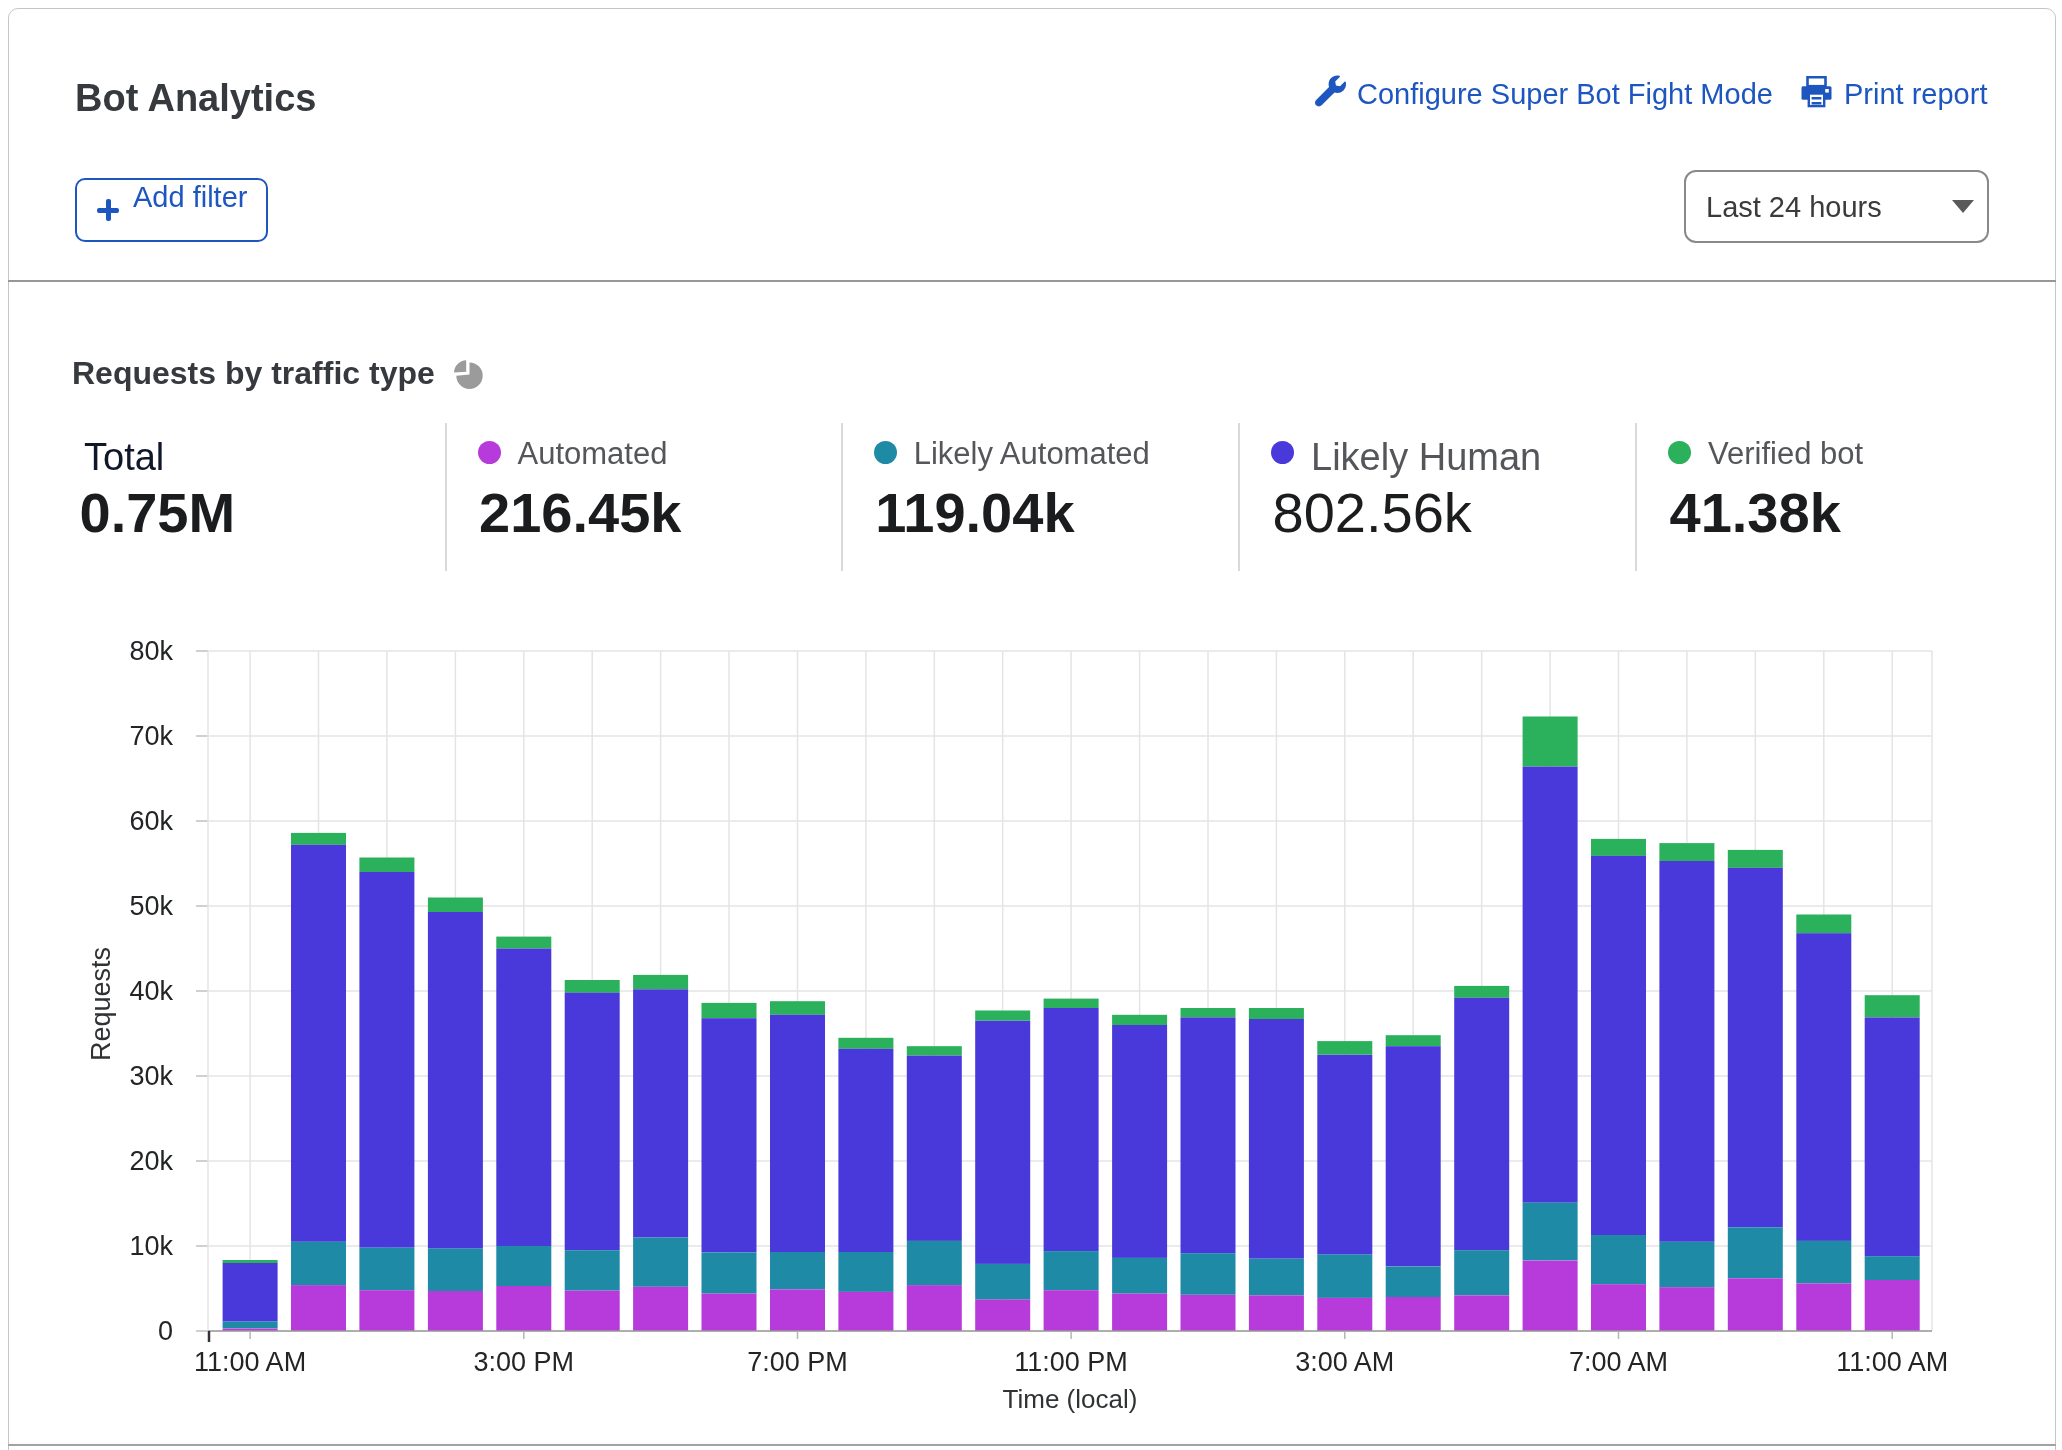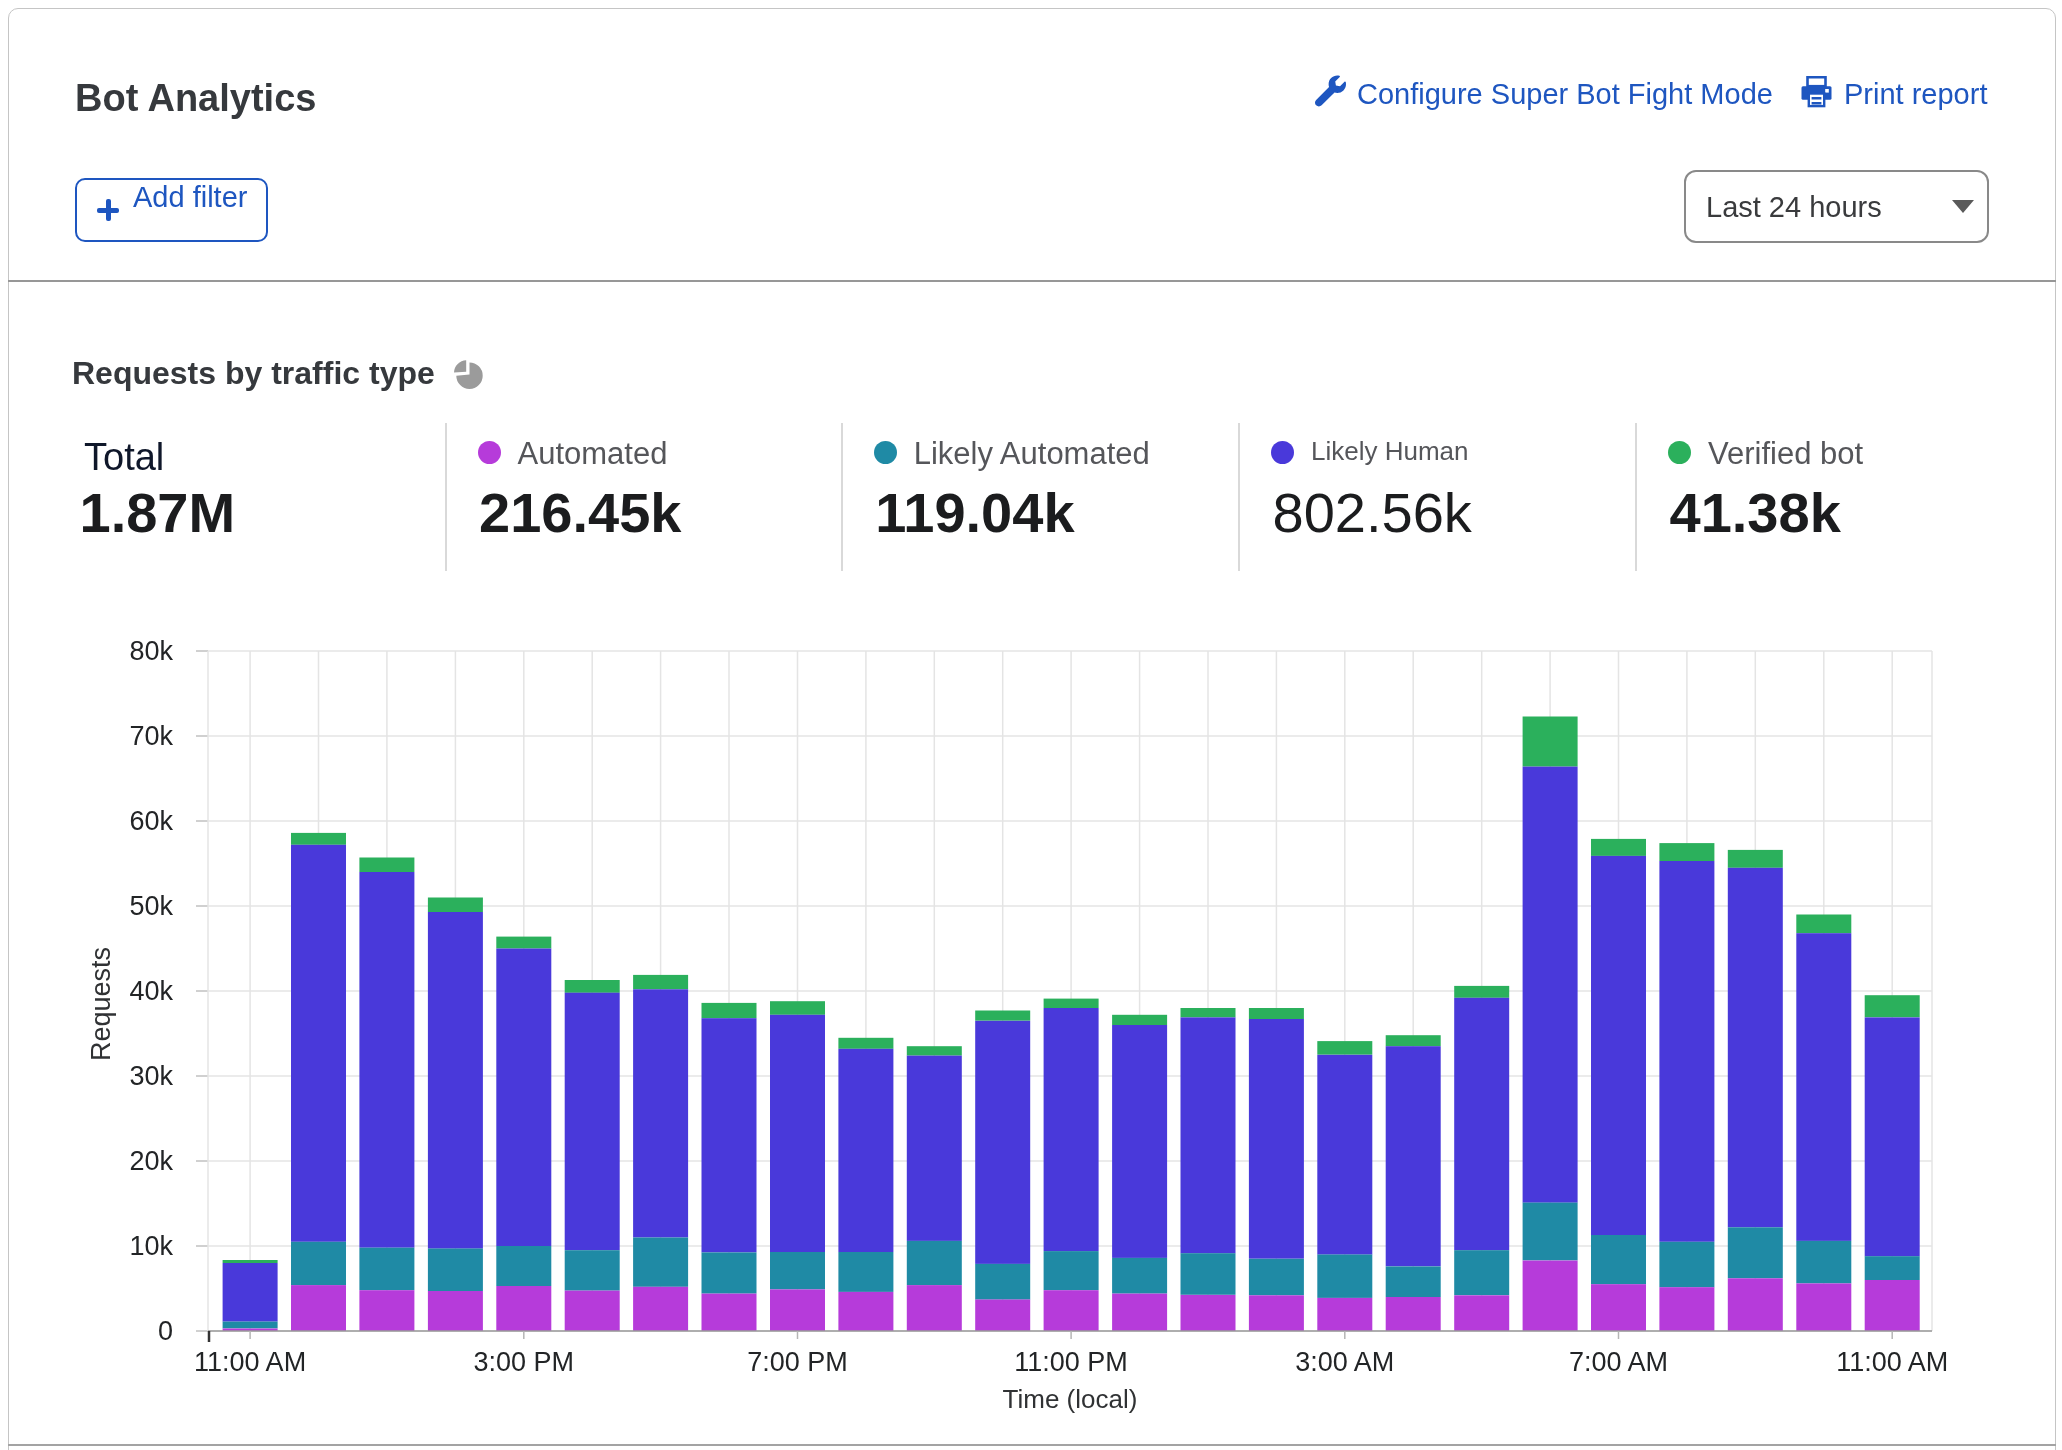--- a/index.html
+++ b/index.html
@@ -35,32 +35,32 @@
 <div style="position:absolute;left:1706px;top:191px;font-size:29px;color:#3a3b3d">Last 24 hours</div>
 <div style="position:absolute;left:1952px;top:200px;width:0;height:0;border-left:11px solid transparent;border-right:11px solid transparent;border-top:13px solid #5a5a5a"></div>
 
 <div style="position:absolute;left:72px;top:355px;font-size:32px;font-weight:700;color:#36393d">Requests by traffic type</div>
 <svg width="32" height="32" viewBox="0 0 32 32" style="position:absolute;left:452px;top:359px">
 <path d="M17.5 15.5 L17.5 3.5 A13.2 13.2 0 1 1 4.3 16.7 Z" fill="#9b9b9b"></path>
 <path d="M14.2 12.8 L14.2 1.2 A12.6 12.6 0 0 0 2.0 13.4 Z" fill="#9b9b9b"></path>
 </svg>
 
 <div style="position:absolute;left:84px;top:436px;font-size:38px;color:#0f172a">Total</div>
-<div style="position:absolute;left:79.5px;top:480px;font-size:56px;font-weight:700;color:#1b1c1e">1.87M</div>
+<div style="position:absolute;left:79.5px;top:480px;font-size:56px;font-weight:700;color:#1b1c1e">0.75M</div>
 <div style="position:absolute;left:444.5px;top:423px;width:2px;height:148px;background:#d9d9d9"></div>
 <div style="position:absolute;left:477.5px;top:440.5px;width:23px;height:23px;border-radius:50%;background:#b63bda"></div>
 <div style="position:absolute;left:517.5px;top:436px;font-size:31px;color:#55565a">Automated</div>
 <div style="position:absolute;left:479.0px;top:480px;font-size:56px;font-weight:700;color:#1b1c1e">216.45k</div>
 <div style="position:absolute;left:840.7px;top:423px;width:2px;height:148px;background:#d9d9d9"></div>
 <div style="position:absolute;left:873.7px;top:440.5px;width:23px;height:23px;border-radius:50%;background:#1f8aa5"></div>
 <div style="position:absolute;left:913.7px;top:436px;font-size:31px;color:#55565a">Likely Automated</div>
 <div style="position:absolute;left:875.2px;top:480px;font-size:56px;font-weight:700;color:#1b1c1e">119.04k</div>
 <div style="position:absolute;left:1238.0px;top:423px;width:2px;height:148px;background:#d9d9d9"></div>
 <div style="position:absolute;left:1271.0px;top:440.5px;width:23px;height:23px;border-radius:50%;background:#4939da"></div>
-<div style="position:absolute;left:1311.0px;top:436px;font-size:26px;color:#55565a">Likely Human</div>
+<div style="position:absolute;left:1311.0px;top:436px;font-size:38px;color:#55565a">Likely Human</div>
 <div style="position:absolute;left:1272.5px;top:480px;font-size:56px;font-weight:400;color:#1b1c1e">802.56k</div>
 <div style="position:absolute;left:1635.0px;top:423px;width:2px;height:148px;background:#d9d9d9"></div>
 <div style="position:absolute;left:1668.0px;top:440.5px;width:23px;height:23px;border-radius:50%;background:#2bb05c"></div>
 <div style="position:absolute;left:1708.0px;top:436px;font-size:31px;color:#55565a">Verified bot</div>
 <div style="position:absolute;left:1669.5px;top:480px;font-size:56px;font-weight:700;color:#1b1c1e">41.38k</div>
 
 <svg width="2062" height="850" viewBox="0 0 2062 850" style="position:absolute;left:0;top:600px">
 <line x1="208.0" y1="51.0" x2="1932.0" y2="51.0" stroke="#e4e4e4" stroke-width="1.5"></line>
 <line x1="196.0" y1="51.0" x2="208.0" y2="51.0" stroke="#c0c0c0" stroke-width="1.5"></line>
 <line x1="208.0" y1="136.0" x2="1932.0" y2="136.0" stroke="#e4e4e4" stroke-width="1.5"></line>

